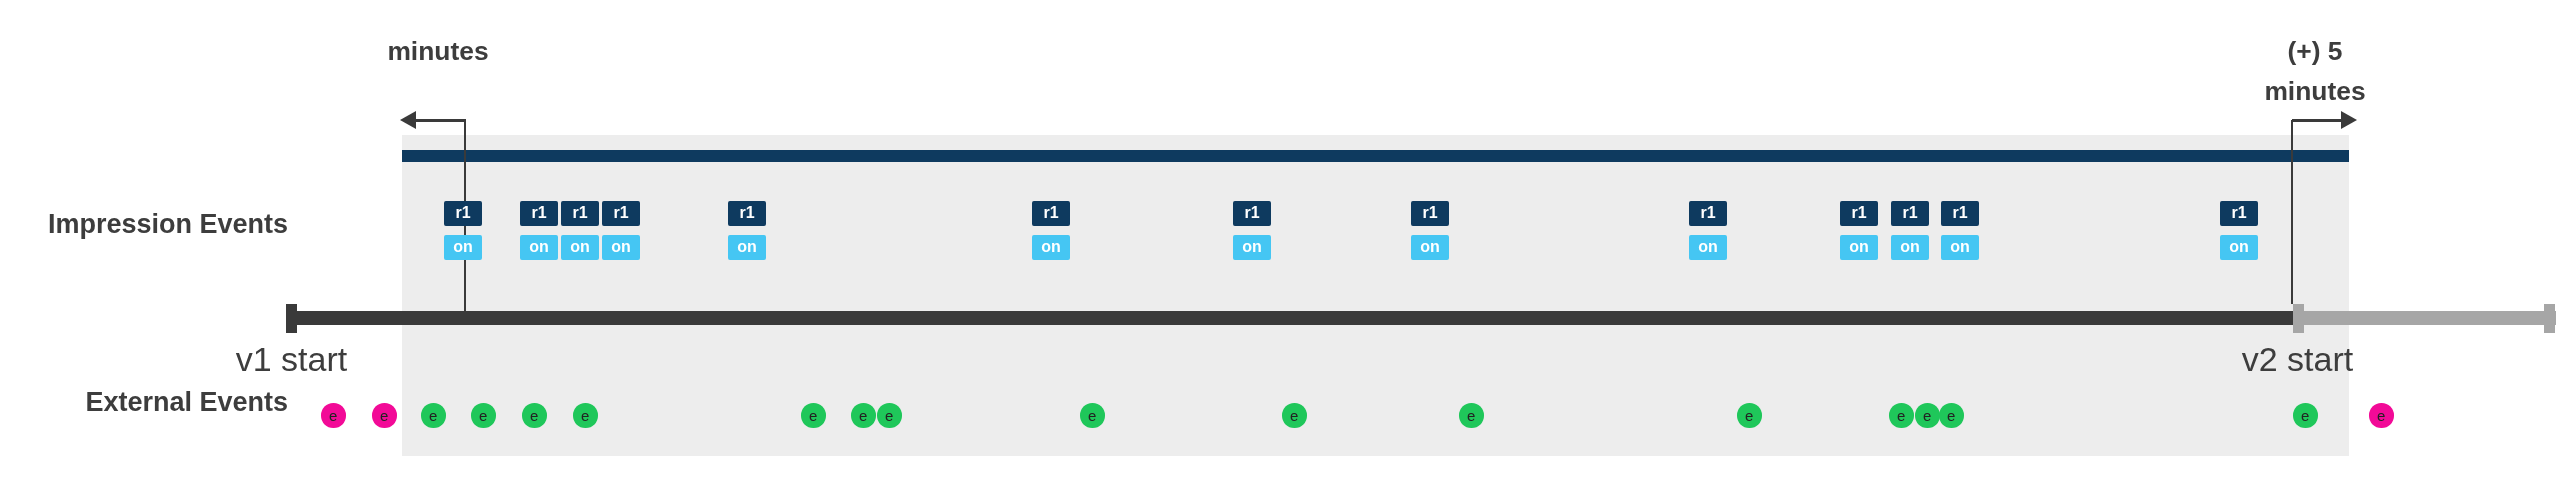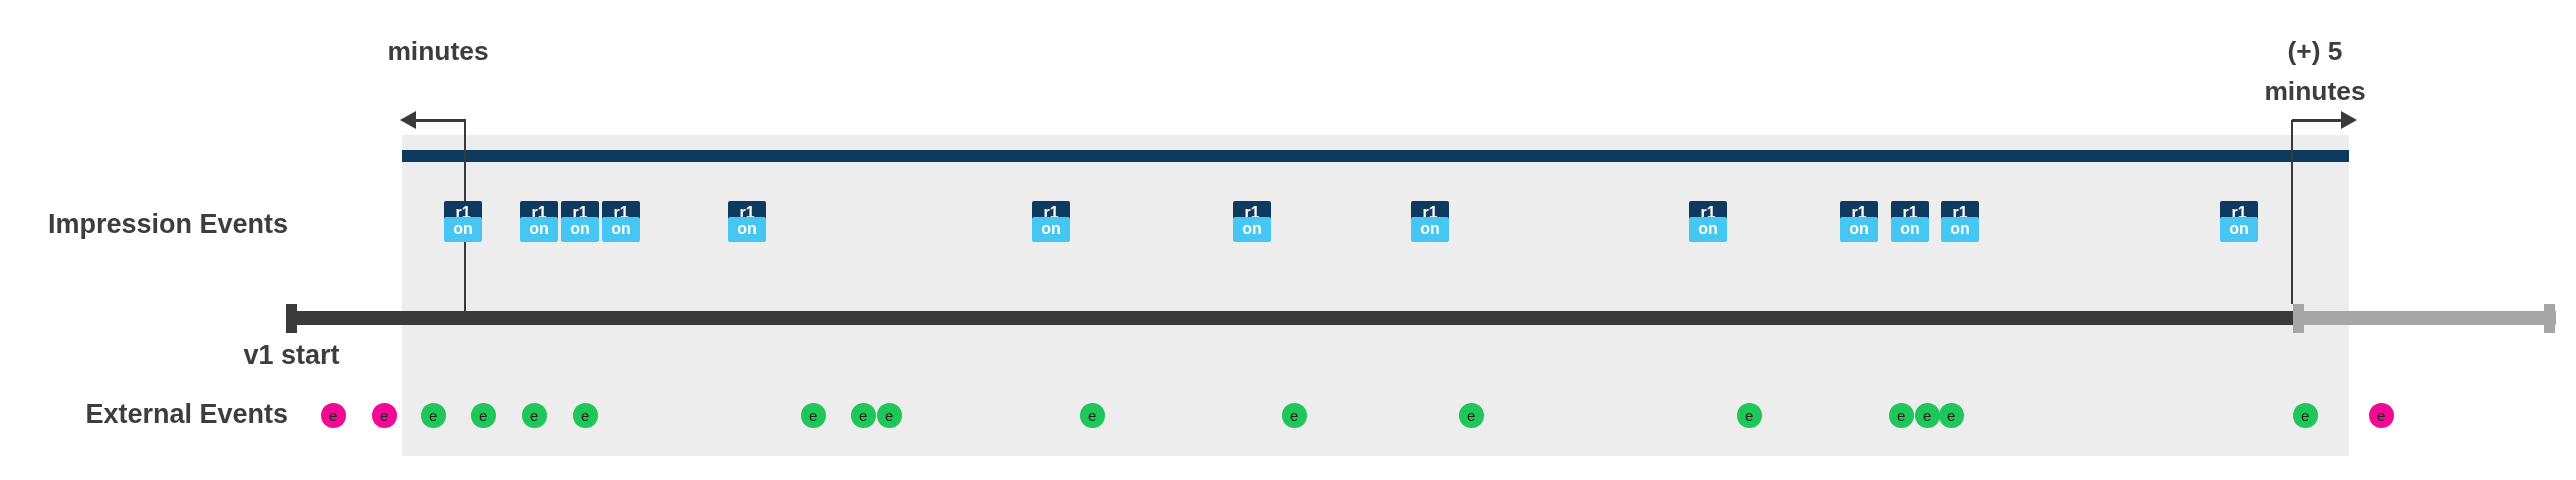--- a/index.html
+++ b/index.html
@@ -28,31 +28,31 @@
     font-size:27px;font-weight:bold;color:var(--text);line-height:28px;padding-left:19px;
   }
   
   .badge-col{position:absolute;top:201px;width:38px;height:52px;}
   .badge{
     position:absolute;left:0;width:38px;height:24.5px;border-radius:1.9px;
     color:#ffffff;font-size:16px;font-weight:bold;
     display:flex;align-items:center;justify-content:center;line-height:1;
   }
   .badge.r1{top:0;background:var(--navy);}
-  .badge.on{top:16px;background:var(--sky);}
+  .badge.on{top:34px;background:var(--sky);}
   
   .tl-dark{position:absolute;left:286px;top:311px;width:2007px;height:14px;background:var(--dark);}
   .tl-light{position:absolute;left:2293px;top:311px;width:263px;height:14px;background:var(--lightgray);}
   .tl-cap{position:absolute;top:304px;width:11.3px;height:29px;}
   .tl-cap.dark{left:286px;background:var(--dark);}
   .tl-cap.mid{left:2293px;background:var(--lightgray);}
   .tl-cap.end{left:2544px;background:var(--lightgray);}
   .tl-label{
     position:absolute;top:340px;width:207px;text-align:center;
-    font-size:27px;font-weight:bold;color:var(--text);
+    font-size:34px;font-weight:normal;color:var(--text);
   }
   
   .dot{
     position:absolute;top:403px;width:24.5px;height:24.5px;border-radius:50%;
     display:flex;align-items:center;justify-content:center;
     font-size:15px;color:#222222;
   }
   .dot.green{background:var(--green);}
   .dot.magenta{background:var(--magenta);}
 </style>
@@ -73,21 +73,21 @@
 
   <div class="window-label" style="left:2202px;">
     <div>(+) 5</div>
     <div>minutes</div>
   </div>
   <div class="vline" style="left:2291px;top:120px;height:184px;"></div>
   <div class="hline" style="left:2292px;top:119px;width:50px;"></div>
   <div class="arrow-right" style="left:2341px;top:111px;"></div>
 
   <div class="row-label" style="top:210px;">Impression Events</div>
-  <div class="row-label" style="top:400px;">External Events</div>
+  <div class="row-label" style="top:388px;">External Events</div>
 
   <div>
       <div class="badge-col" style="left: 444px;">
         <div class="badge r1">r1</div>
         <div class="badge on">on</div>
       </div>
       <div class="badge-col" style="left: 520px;">
         <div class="badge r1">r1</div>
         <div class="badge on">on</div>
       </div>
@@ -136,20 +136,21 @@
         <div class="badge on">on</div>
       </div>
     </div>
 
   <div class="tl-dark"></div>
   <div class="tl-light"></div>
   <div class="tl-cap dark"></div>
   <div class="tl-cap mid"></div>
   <div class="tl-cap end"></div>
   <div class="tl-label" style="left:188px;">v1 start</div>
+  <div class="tl-label" style="left:2194px;">v2 start</div>
 
   <div>
       <div class="dot magenta" style="left: 321px;">e</div>
       <div class="dot magenta" style="left: 372px;">e</div>
       <div class="dot green" style="left: 421px;">e</div>
       <div class="dot green" style="left: 471px;">e</div>
       <div class="dot green" style="left: 522px;">e</div>
       <div class="dot green" style="left: 573px;">e</div>
       <div class="dot green" style="left: 801px;">e</div>
       <div class="dot green" style="left: 851px;">e</div>

